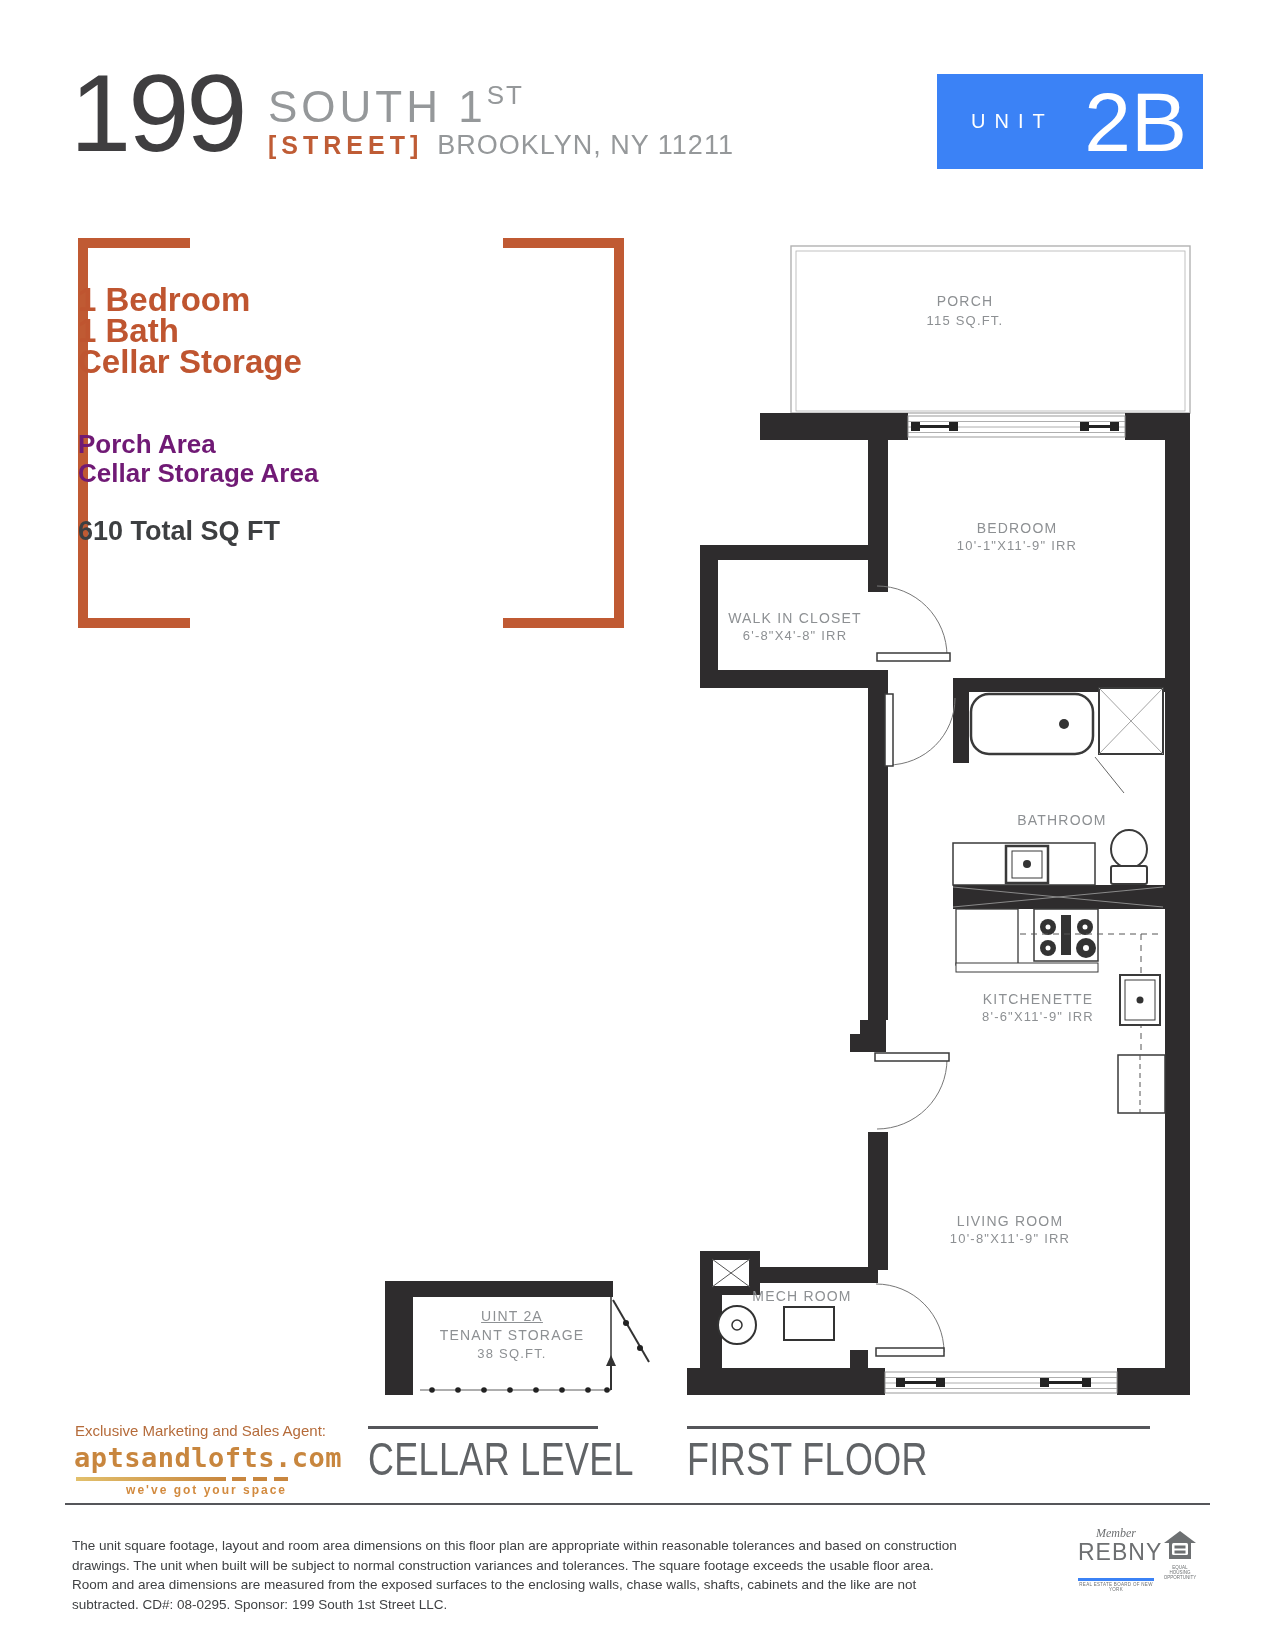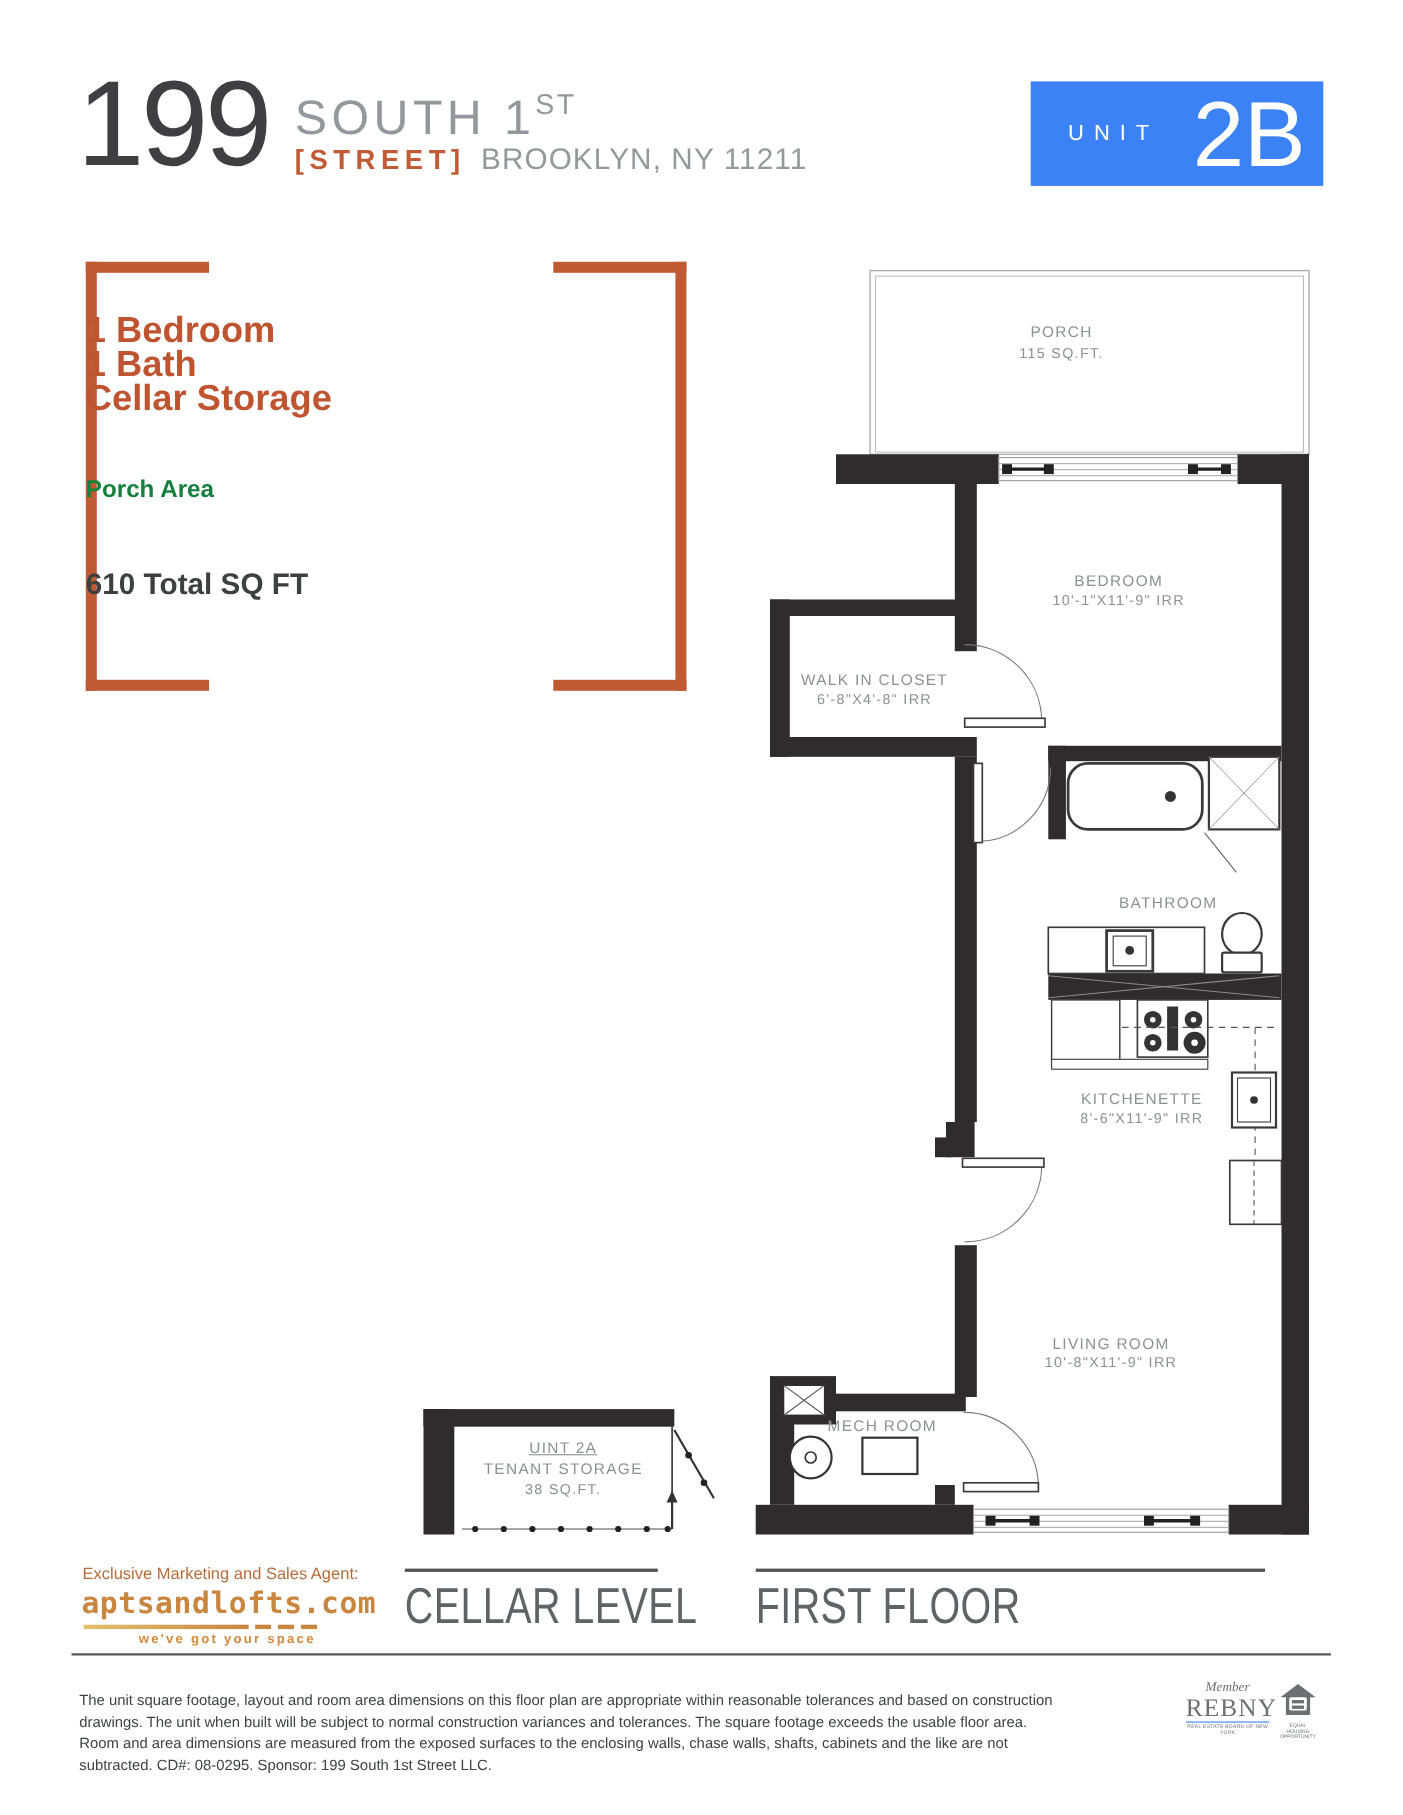--- a/index.html
+++ b/index.html
@@ -18,22 +18,22 @@
   .unit-box{left:937px;top:74px;width:266px;height:95px;background:#3b82f6;
             display:flex;align-items:center;}
   .unit-word{margin-left:34px;font-size:20px;letter-spacing:9px;color:#fff;}
   .unit-num{margin-left:auto;margin-right:16px;font-size:84px;font-weight:300;color:#fff;line-height:1;}
 
   
   .bracket-box{left:78px;top:238px;width:546px;height:390px;}
   .bar{position:absolute;background:#c05a33;}
   .feat{position:absolute;left:0;top:284px;width:546px;font-size:33px;line-height:31px;
         color:#bf5530;font-weight:700;}
-  .areas{position:absolute;left:0;top:430px;width:546px;font-size:22px;line-height:29px;
-        color:#15803d;font-weight:700;}
+  .areas{position:absolute;left:0;top:430px;width:546px;font-size:26px;line-height:29px;
+        color:#701a75;font-weight:700;}
   .total{position:absolute;left:0;top:516px;width:546px;font-size:27px;color:#3d3f41;font-weight:700;}
 
   
   .plan-label{position:absolute;transform:translateX(-50%);text-align:center;color:#8d9093;
               font-size:14px;letter-spacing:1.2px;white-space:nowrap;}
   .plan-dim{font-size:13px;}
   .u-line{text-decoration:underline;}
 
   .floor-title{position:absolute;color:#606366;font-size:46px;letter-spacing:.5px;
                transform:scaleX(.78);transform-origin:left top;white-space:nowrap;}
@@ -47,22 +47,22 @@
                    background:linear-gradient(90deg,#e2c06c,#c8863e);}
   .agent-dashes{left:232px;top:1477px;width:58px;height:4px;
                 background:repeating-linear-gradient(90deg,#c8863e 0 14px,transparent 14px 21px);}
   .agent-tagline{left:75px;top:1483px;width:212px;text-align:right;font-size:12px;font-weight:700;
                  letter-spacing:2px;color:#d28a3e;}
   .footer-divider{left:65px;top:1503px;width:1145px;height:2px;background:#55565a;}
   .disclaimer{left:72px;top:1536px;width:892px;font-size:13.5px;line-height:19.5px;color:#3f4143;}
 
   .rebny{left:1078px;top:1526px;width:76px;text-align:center;color:#6d6f71;}
   .rebny-member{font-family:"Liberation Serif",serif;font-style:italic;font-size:12px;}
-  .rebny-name{font-family:Liberation Serif, serif;font-size:23px;letter-spacing:1px;line-height:1;
-              border-bottom:1px solid #3b82f6;padding-bottom:1px;}
+  .rebny-name{font-family:Liberation Sans, sans-serif;font-size:23px;letter-spacing:1px;line-height:1;
+              border-bottom:3px solid #3b82f6;padding-bottom:14px;}
   .rebny-sub{font-size:4.5px;letter-spacing:.3px;margin-top:1px;}
   .eho{left:1162px;top:1530px;width:36px;text-align:center;color:#6d7072;}
   .eho-sub{font-size:4.5px;line-height:5px;margin-top:1px;}
 </style>
 </head>
 <body>
 
 <div class="page">
 
   <div class="abs logo-num">199</div>
@@ -86,20 +86,21 @@
     <span class="bar" style="left:425px;top:0;width:121px;height:10px"></span>
     <span class="bar" style="left:425px;top:380px;width:121px;height:10px"></span>
   </div>
   <div class="abs feat" style="left:78px;">
     <div>1 Bedroom</div>
     <div>1 Bath</div>
     <div>Cellar Storage</div>
   </div>
   <div class="abs areas" style="left:78px;">
     <div>Porch Area</div>
+    <div>Cellar Storage Area</div>
   </div>
   <div class="abs total" style="left:78px;">610 Total SQ FT</div>
 
   <svg class="abs" style="left:380px;top:240px" width="815" height="1160" viewBox="380 240 815 1160">
 
     <g fill="none" stroke="#b2b2b2">
       <rect x="791" y="246" width="399" height="167" stroke-width="1.4"></rect>
       <rect x="796" y="251" width="389" height="160" stroke-width="0.8"></rect>
     </g>
 

